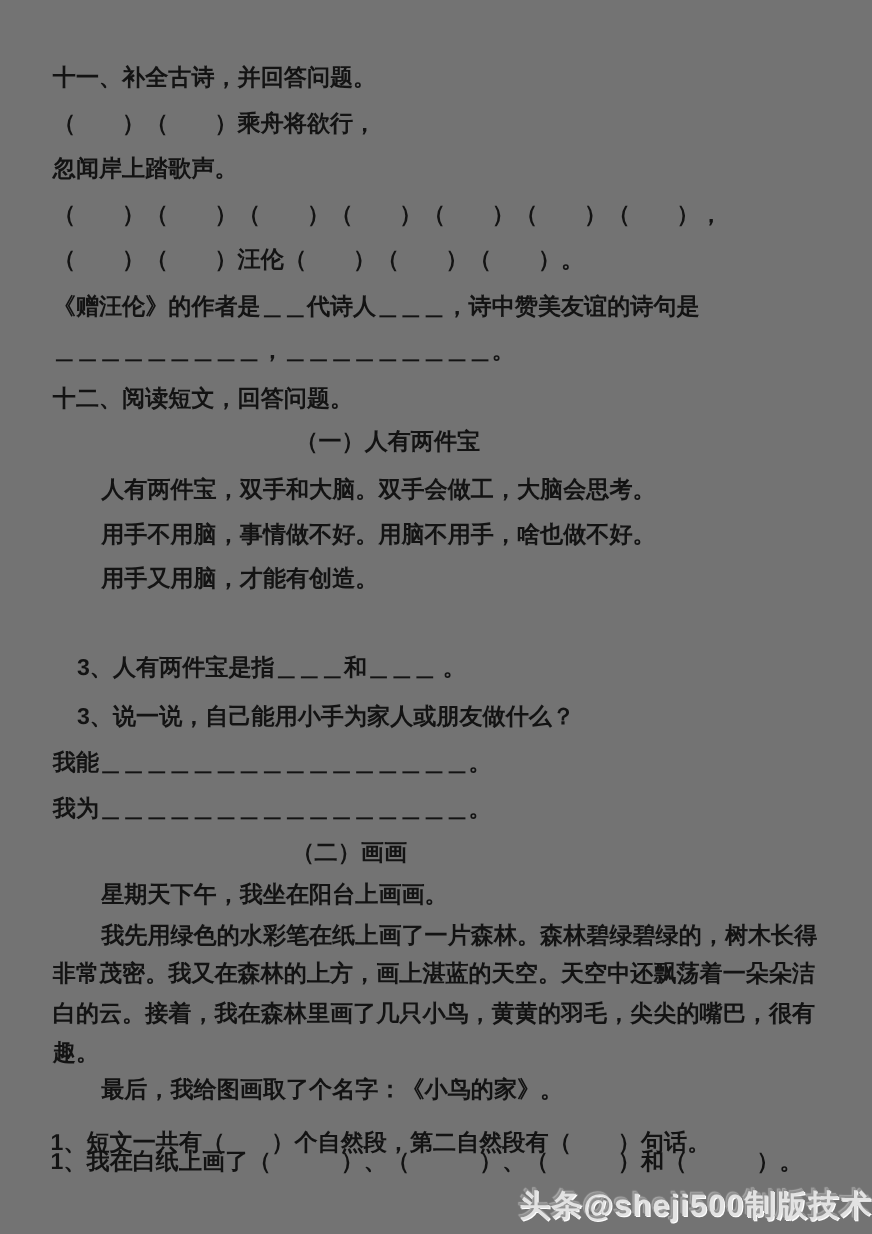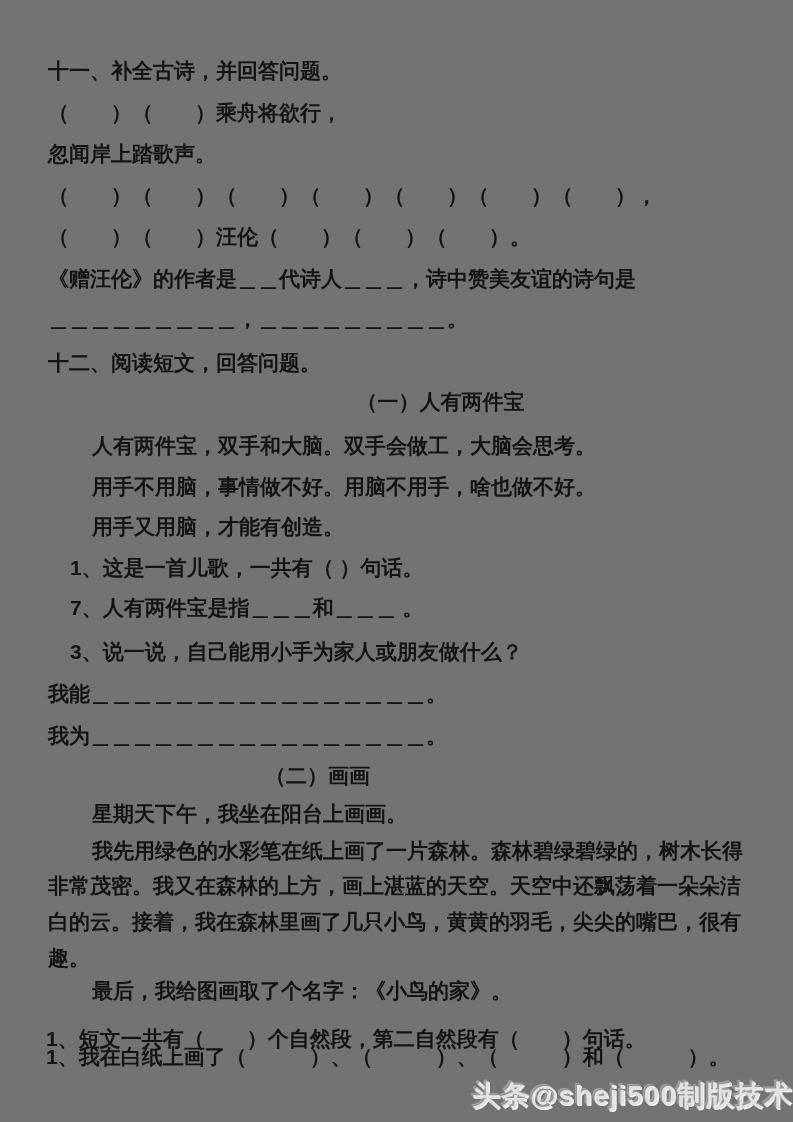--- a/index.html
+++ b/index.html
@@ -21,21 +21,21 @@
     white-space: pre;
   }
   .indent-num { left: 70px; }
   .indent-para { left: 92px; }
   .left-bottom { left: 46px; }
   .center-head {
     left: 0;
     width: 635px;
     text-align: center;
   }
-  .center-head.shifted { padding-left: 88px; width: 705px; }
+  .center-head.shifted { width: 705px; }
   .watermark {
     position: absolute;
     top: 1082px;
     right: 0;
     font-size: 28px;
     letter-spacing: 1px;
     color: #e2e2e2;
     text-shadow: -1px -1px 0 #909090, -2px -2px 1px #a8a8a8, 1px 1px 0 #ffffff;
   }
 </style>
@@ -51,22 +51,21 @@
   <div class="ln" style="top:223px">（　　）（　　）汪伦（　　）（　　）（　　）。</div>
   <div class="ln" style="top:265px">《赠汪伦》的作者是＿＿代诗人＿＿＿，诗中赞美友谊的诗句是</div>
   <div class="ln" style="top:305px">＿＿＿＿＿＿＿＿＿，＿＿＿＿＿＿＿＿＿。</div>
 
   <div class="ln" style="top:349px">十二、阅读短文，回答问题。</div>
 
   <div class="ln center-head shifted" style="top:388px">（一）人有两件宝</div>
   <div class="ln indent-para" style="top:473px">用手不用脑，事情做不好。用脑不用手，啥也做不好。</div>
   <div class="ln indent-para" style="top:432px">人有两件宝，双手和大脑。双手会做工，大脑会思考。</div>
   <div class="ln indent-para" style="top:513px">用手又用脑，才能有创造。</div>
-  <div class="ln indent-num" style="top:554px">1、这是一首儿歌，一共有（ ）句话。</div>
-  <div class="ln indent-num" style="top:594px">7、人有两件宝是指＿＿＿和＿＿＿ 。</div>
+  <div class="ln indent-num" style="top:594px">3、人有两件宝是指＿＿＿和＿＿＿ 。</div>
   <div class="ln indent-num" style="top:638px">3、说一说，自己能用小手为家人或朋友做什么？</div>
   <div class="ln" style="top:680px">我能＿＿＿＿＿＿＿＿＿＿＿＿＿＿＿＿。</div>
   <div class="ln" style="top:722px">我为＿＿＿＿＿＿＿＿＿＿＿＿＿＿＿＿。</div>
 
   <div class="ln center-head" style="top:762px">（二）画画</div>
   <div class="ln indent-para" style="top:800px">星期天下午，我坐在阳台上画画。</div>
   <div class="ln indent-para" style="top:837px">我先用绿色的水彩笔在纸上画了一片森林。森林碧绿碧绿的，树木长得</div>
   <div class="ln" style="top:872px">非常茂密。我又在森林的上方，画上湛蓝的天空。天空中还飘荡着一朵朵洁</div>
   <div class="ln" style="top:908px">白的云。接着，我在森林里画了几只小鸟，黄黄的羽毛，尖尖的嘴巴，很有</div>
   <div class="ln" style="top:944px">趣。</div>

